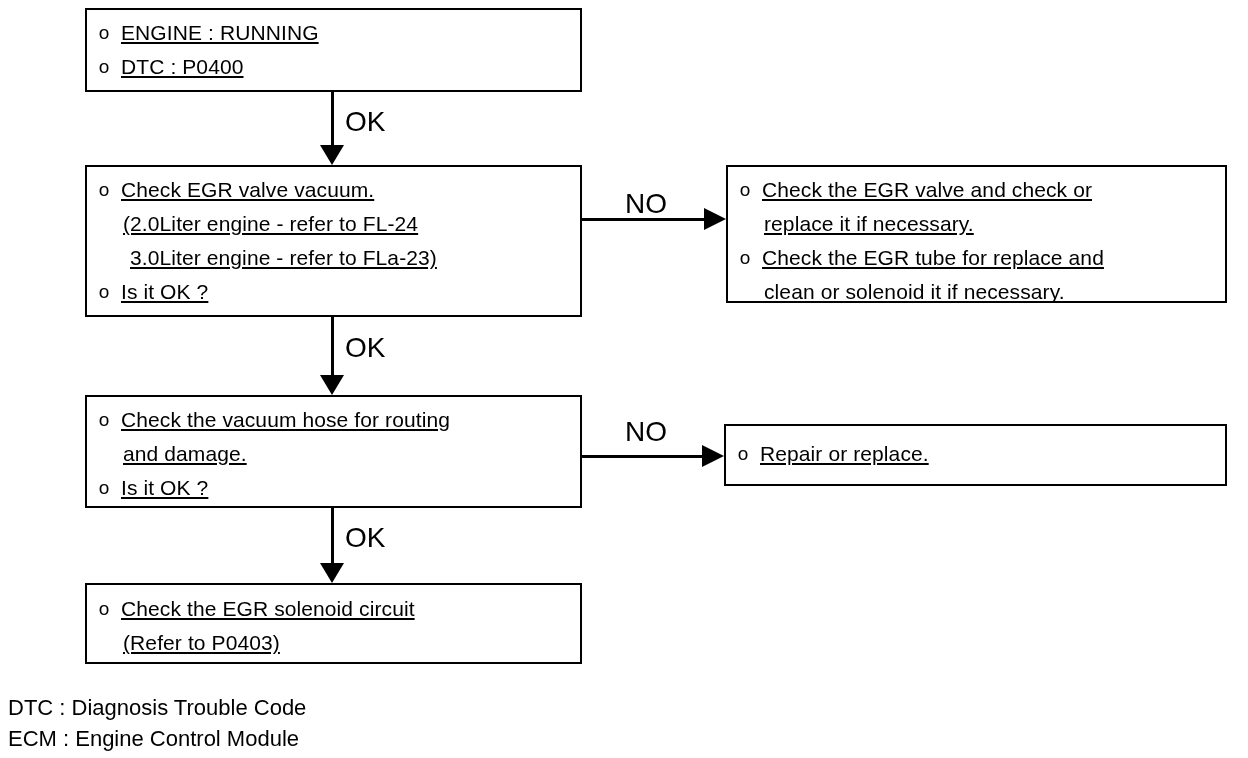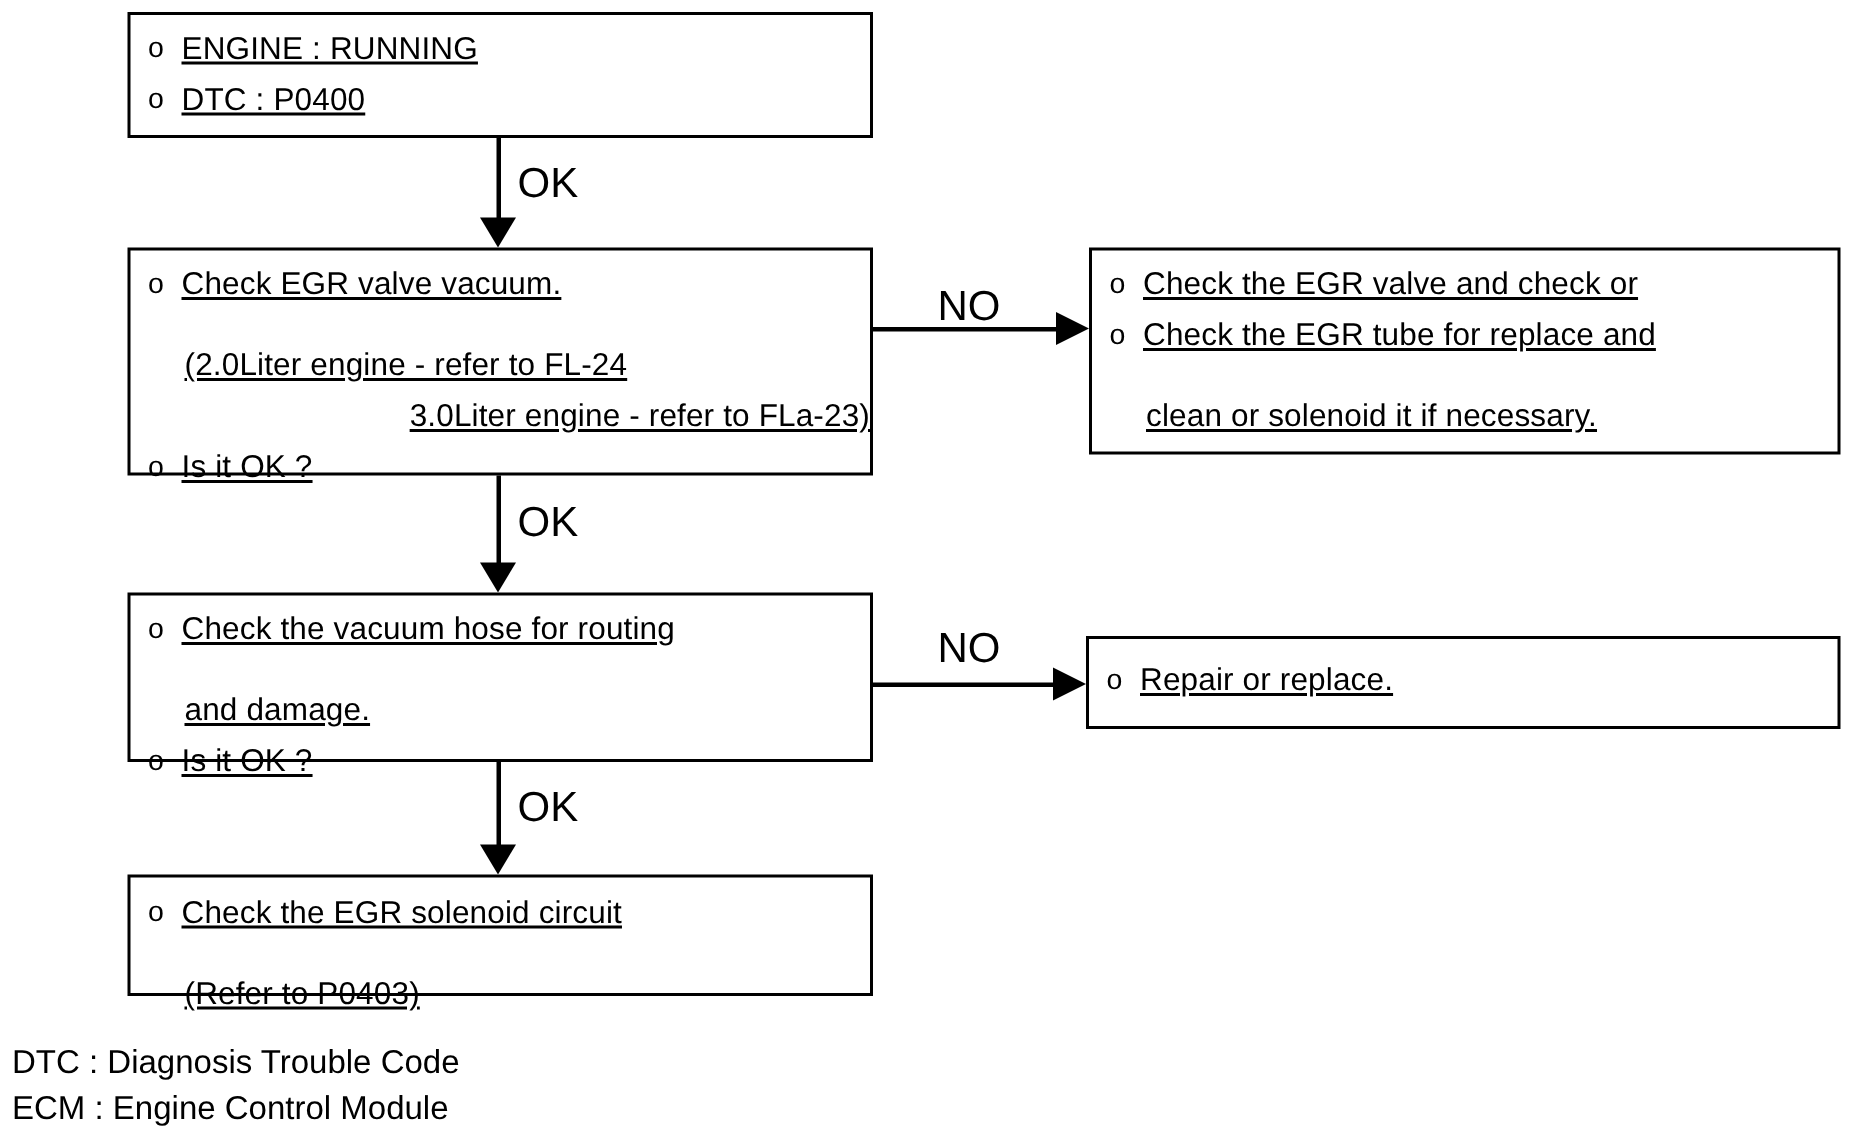--- a/index.html
+++ b/index.html
@@ -41,22 +41,22 @@
     line-height: 34px;
   }
   .bullet-blank {
     width: 34px;
     flex: 0 0 34px;
   }
   .ltext {
     flex: 1 1 auto;
     text-decoration: underline;
   }
-  .indent1 { padding-left: 2px; margin-top: 20px; }
-  .indent2 { padding-left: 9px; text-align: right; }
+  .indent1 { padding-left: 2px; }
+  .indent2 { padding-left: 9px; }
 
   
   .vconn {
     position: absolute;
   }
   .vconn .stem {
     position: absolute;
     left: 0;
     top: 0;
     width: 3px;
@@ -149,20 +149,24 @@
     <div class="arrow-right" style="left:122px;"></div>
   </div>
   <div class="edge-label" style="left:625px; top:193px;">NO</div>
 
   <div class="node" style="left:726px; top:165px; width:501px; height:138px;">
     <div class="line">
       <span class="bullet">o</span>
       <span class="ltext">Check the EGR valve and check or</span>
     </div>
     <div class="line">
+      <span class="bullet-blank"></span>
+      <span class="ltext indent1">replace it if necessary.</span>
+    </div>
+    <div class="line">
       <span class="bullet">o</span>
       <span class="ltext">Check the EGR tube for replace and</span>
     </div>
     <div class="line">
       <span class="bullet-blank"></span>
       <span class="ltext indent1">clean or solenoid it if necessary.</span>
     </div>
   </div>
 
   <div class="vconn" style="left:331px; top:317px; height:78px;">

